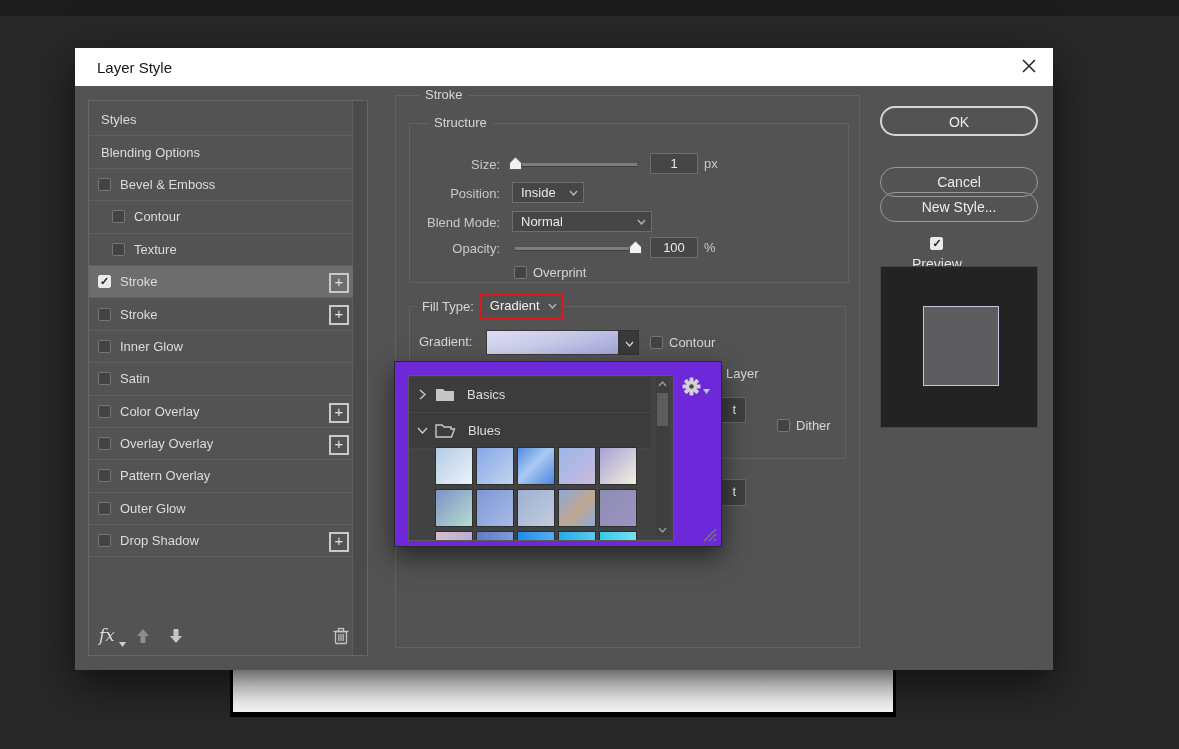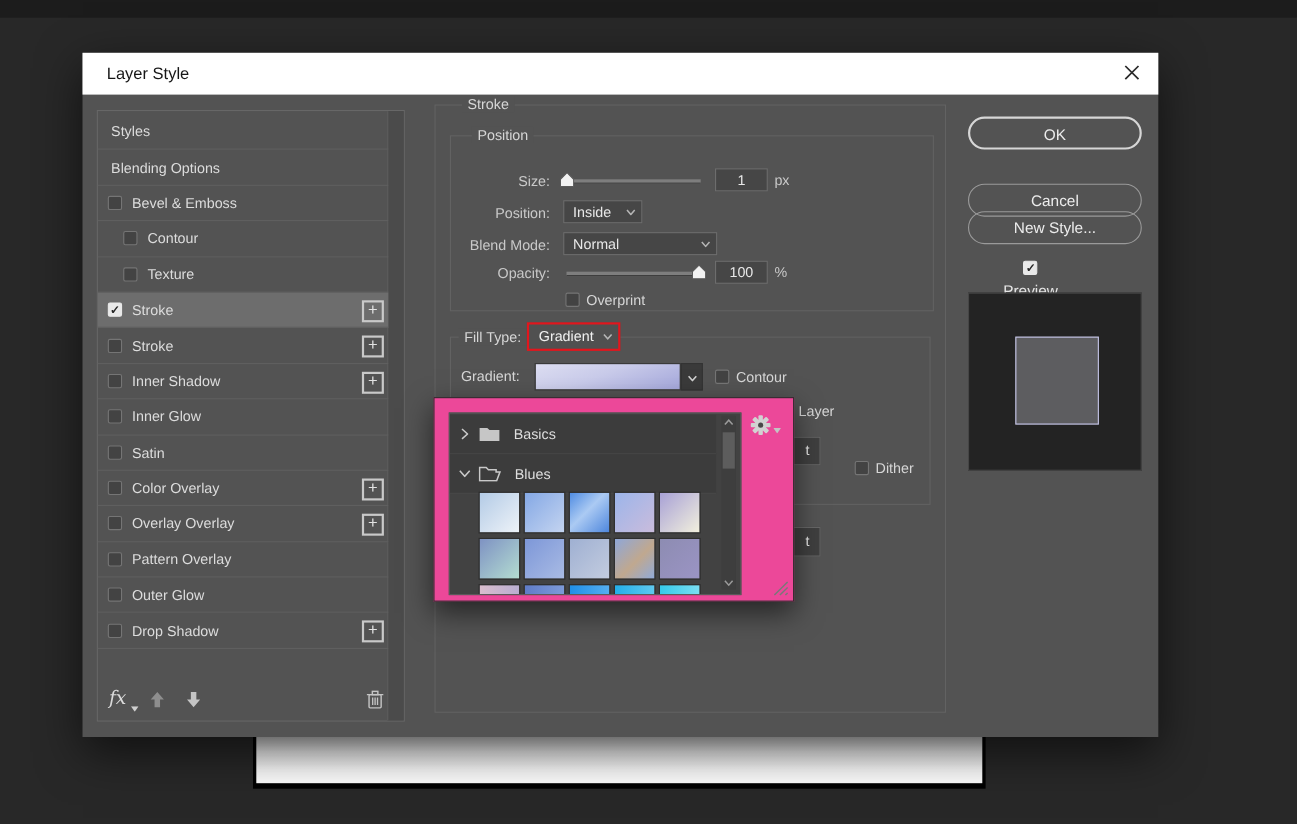--- a/index.html
+++ b/index.html
@@ -45,21 +45,21 @@
   .valbox{position:absolute;width:46px;height:19px;background:#464646;border:1px solid #6d6d6d;
     color:#e8e8e8;text-align:center;line-height:19px;}
   .unit{position:absolute;color:#c9c9c9;}
   .dd{position:absolute;height:21px;background:#464646;border:1px solid #6d6d6d;box-sizing:border-box;
     color:#e8e8e8;line-height:19px;padding-left:8px;}
   .dd svg{position:absolute;right:5px;top:7px;}
   .track{position:absolute;height:3px;background:#7e7e7e;border-bottom:1px solid #3e3e3e;}
   .sthumb{position:absolute;top:-6px;}
   .ckrow{position:absolute;display:flex;align-items:center;gap:6px;color:#d6d6d6;}
   
-  #popup{left:319px;top:313px;width:328px;height:186px;background:#ec4899;border:1px solid #2a2a2a;
+  #popup{left:319px;top:313px;width:328px;height:186px;background:#6d28d9;border:1px solid #2a2a2a;
     box-sizing:border-box;box-shadow:0 10px 24px rgba(0,0,0,.55);z-index:50;}
   #glist{position:absolute;left:13px;top:13px;width:264px;height:164px;background:#424242;
     border:1px solid #5a5a5a;overflow:hidden;}
   .folder-row{position:absolute;left:0;width:242px;height:35px;background:#3c3c3c;border-bottom:1px solid #474747;
     display:flex;align-items:center;}
   .folder-row .nm{margin-left:12px;color:#dedede;}
   #swatches{position:absolute;left:26px;top:71px;display:grid;grid-template-columns:repeat(5,38px);gap:4px 3px;}
   .swatch{width:38px;height:38px;border:1px solid #2e2e2e;box-sizing:border-box;}
   #gscroll{position:absolute;right:4px;top:2px;width:13px;height:158px;background:#3e3e3e;}
   #gscroll .thumb{position:absolute;left:1px;top:15px;width:11px;height:33px;background:#5d5d5d;}
@@ -120,25 +120,20 @@
           <span class="lbl">Stroke</span>
           <span class="plusbtn"></span>
         </div>
         <div class="sb-row">
           <span class="cb"></span>
           <span class="lbl">Stroke</span>
           <span class="plusbtn"></span>
         </div>
         <div class="sb-row">
           <span class="cb"></span>
-          <span class="lbl">Inner Shadow</span>
-          <span class="plusbtn"></span>
-        </div>
-        <div class="sb-row">
-          <span class="cb"></span>
           <span class="lbl">Inner Glow</span>
         </div>
         <div class="sb-row">
           <span class="cb"></span>
           <span class="lbl">Satin</span>
         </div>
         <div class="sb-row">
           <span class="cb"></span>
           <span class="lbl">Color Overlay</span>
           <span class="plusbtn"></span>
@@ -187,21 +182,21 @@
           <line x1="10.2" y1="7" x2="10.2" y2="14" stroke="#c4c4c4" stroke-width="1.2"></line>
         </svg>
       </span>
     </div>
   </div>
 
   <div class="abs" id="panel">
     <span class="legend" style="left:24px;top:-9px;">Stroke</span>
 
     <div class="fieldset" style="left:13px;top:27px;width:440px;height:160px;">
-      <span class="legend" style="left:19px;top:-9px;">Position</span>
+      <span class="legend" style="left:19px;top:-9px;">Structure</span>
 
       <span class="flabel" style="top:33px;">Size:</span>
       <div class="track" style="left:105px;top:39px;width:122px;"></div>
       <svg class="sthumb" style="left:99px;top:33px;" width="13" height="13" viewBox="0 0 13 13">
           <path d="M6.5 0 L12.5 6 L12.5 12.5 L0.5 12.5 L0.5 6 Z" fill="#f2f2f2" stroke="#5a5a5a"></path>
         </svg>
       <div class="valbox" style="left:240px;top:29px;">1</div>
       <span class="unit" style="left:294px;top:32px;">px</span>
 
       <span class="flabel" style="top:62px;">Position:</span>

